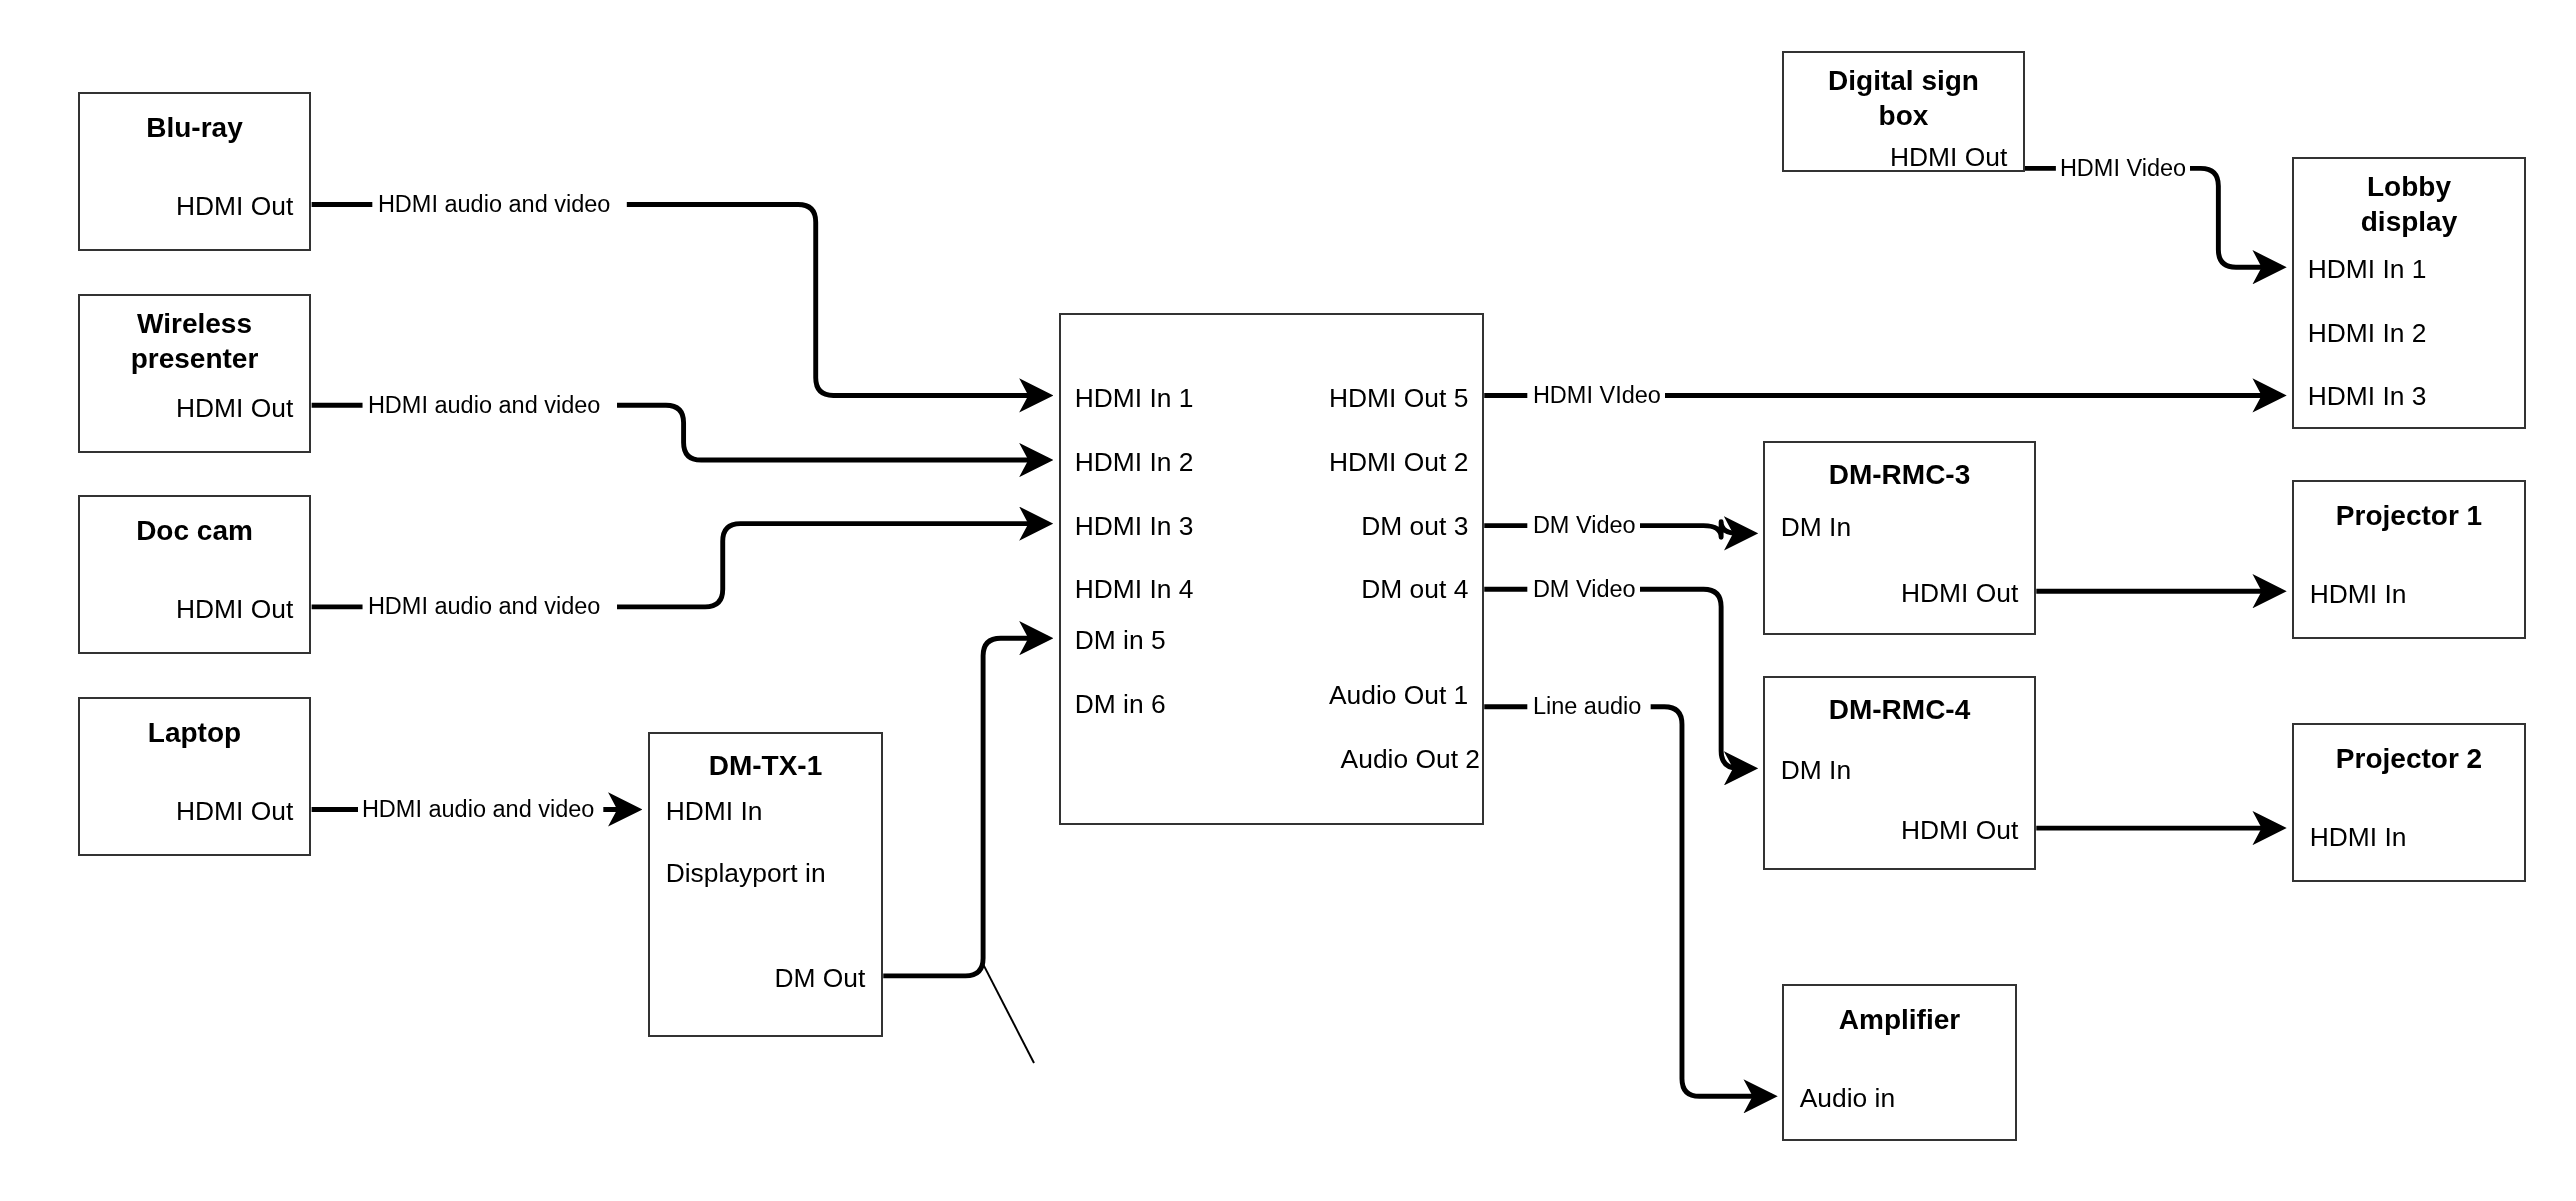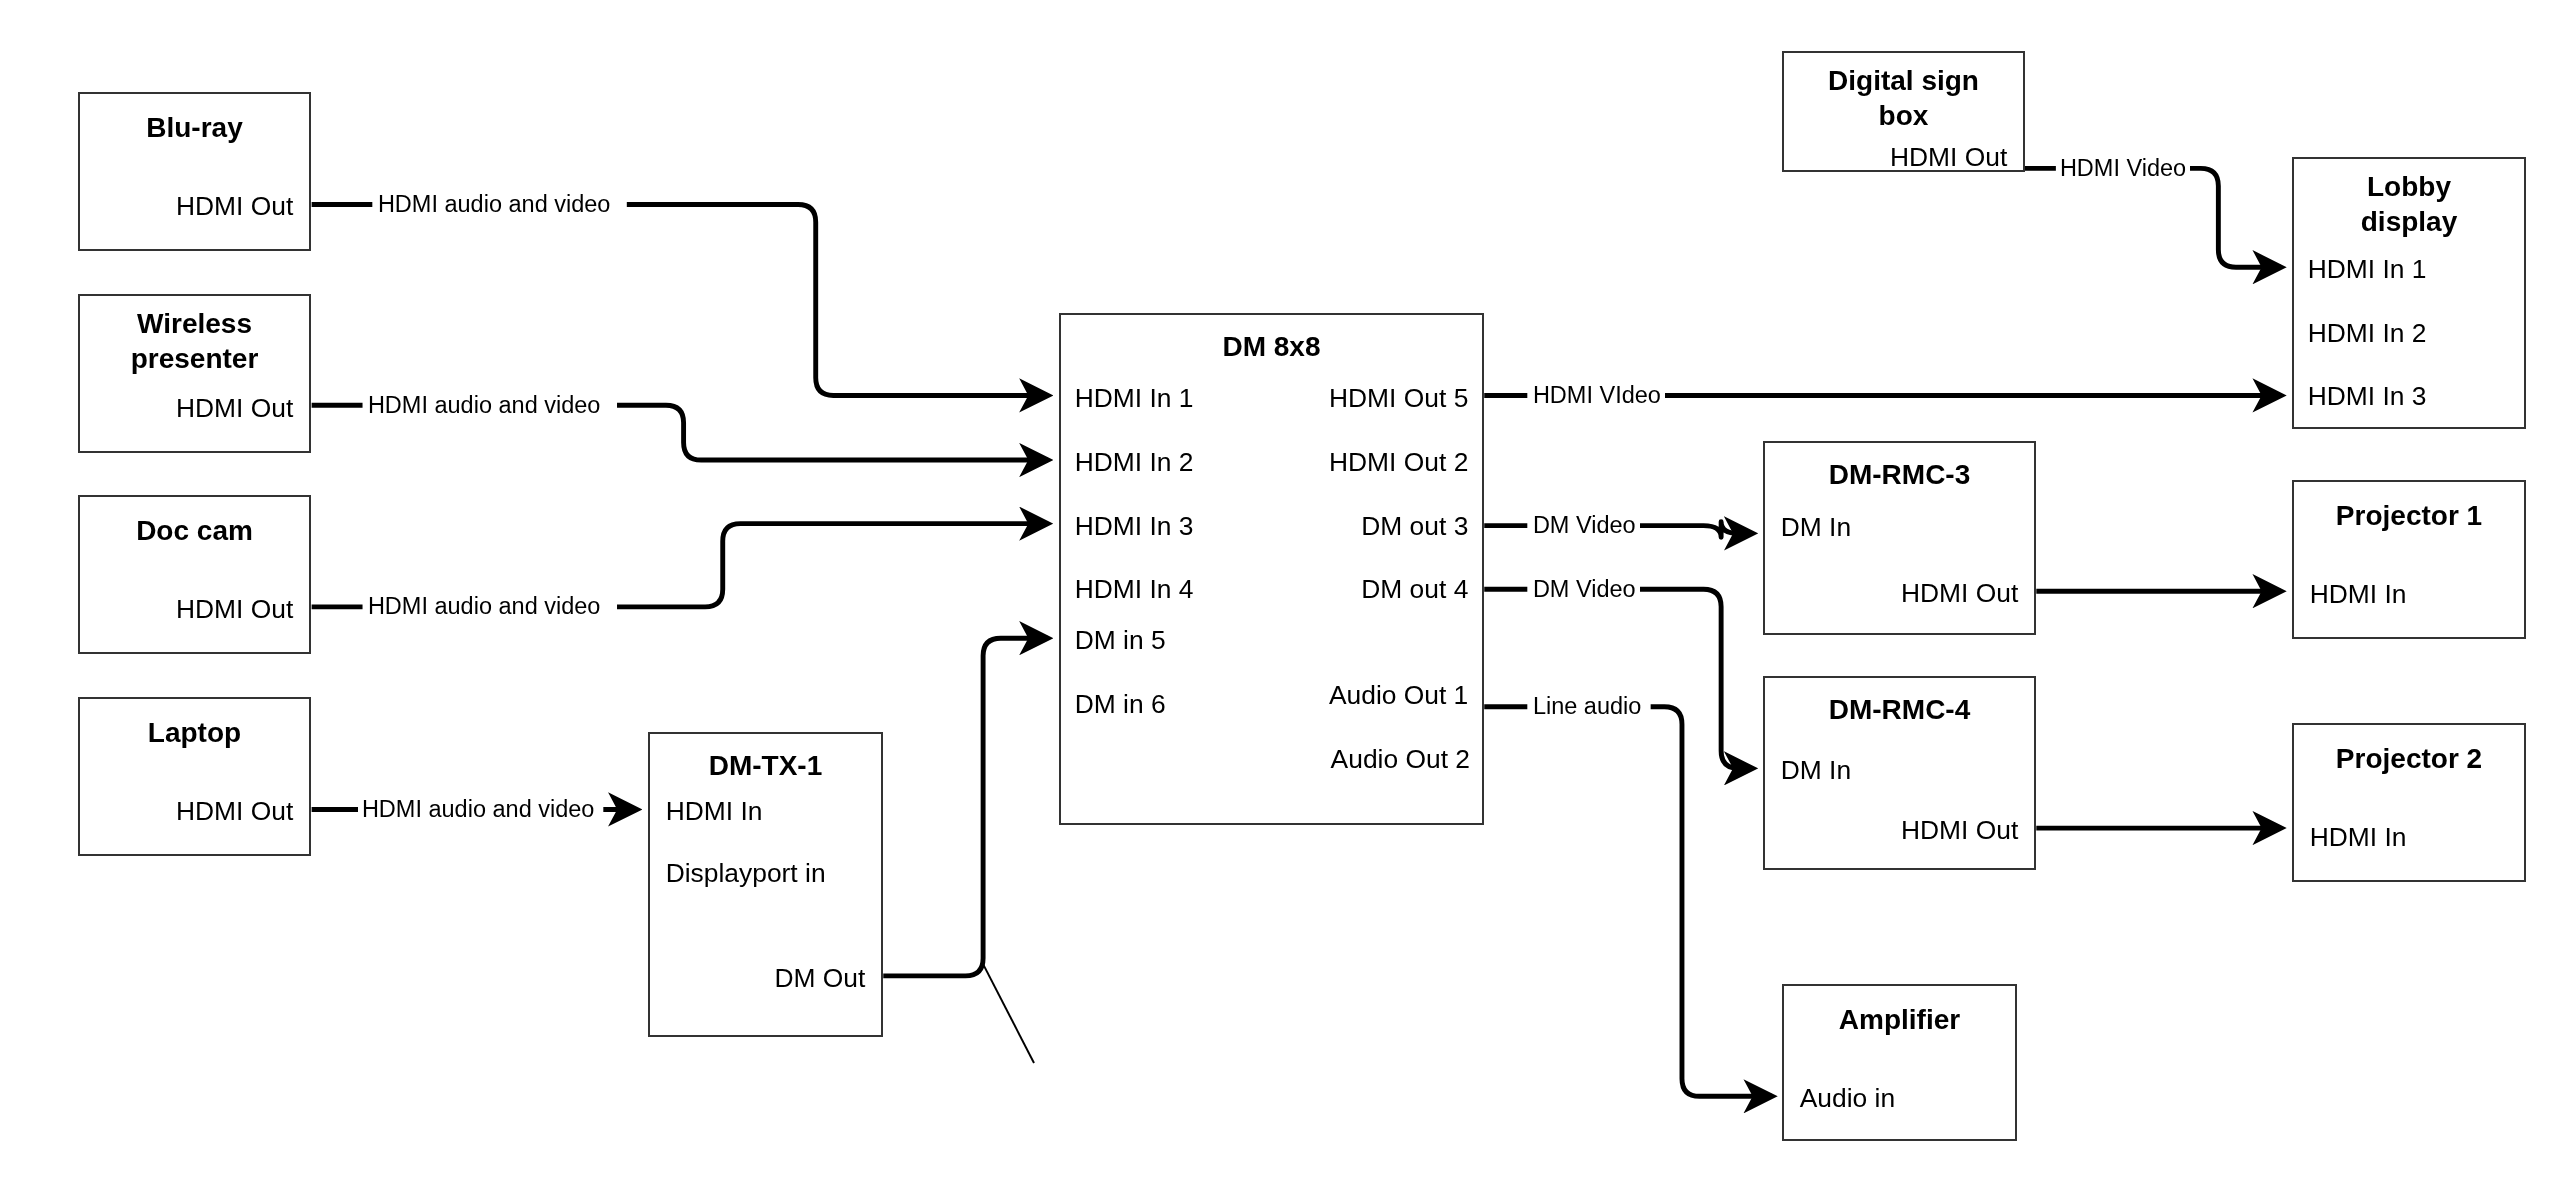--- a/index.html
+++ b/index.html
@@ -136,34 +136,33 @@
   </div>
 
   <div class="node" style="left:648px; top:732px; width:235px; height:305px;text-decoration:underline;">
     <div class="node-title" style="top:13.7px;">DM-TX-1</div>
     <div class="port left" style="left:15.7px; top:63px;">HDMI In</div>
     <div class="port left" style="left:15.7px; top:125px;">Displayport in</div>
     <div class="port right" style="right:15.7px; top:230px;">DM Out</div>
   </div>
 
   <div class="node" style="left:1059px; top:313px; width:425px; height:512px;">
-    <div class="node-title" style="top:13.7px;">DM 8x8</div>
     <div class="port left" style="left:13.7px; top:69px;">HDMI In 1</div>
     <div class="port left" style="left:13.7px; top:133px;">HDMI In 2</div>
     <div class="port left" style="left:13.7px; top:197px;">HDMI In 3</div>
     <div class="port left" style="left:13.7px; top:260px;">HDMI In 4</div>
     <div class="port left" style="left:13.7px; top:311px;">DM in 5</div>
     <div class="port left" style="left:13.7px; top:375px;">DM in 6</div>
 
     <div class="port right" style="right:13.7px; top:69px;">HDMI Out 5</div>
     <div class="port right" style="right:13.7px; top:133px;">HDMI Out 2</div>
     <div class="port right" style="right:13.7px; top:197px;">DM out 3</div>
     <div class="port right" style="right:13.7px; top:260px;">DM out 4</div>
     <div class="port right" style="right:13.7px; top:366px;">Audio Out 1</div>
-    <div class="port right" style="right:12px; top:430px;">Audio Out 2</div>
+    <div class="port right" style="right:2px; top:430px;">Audio Out 2</div>
   </div>
 
   <div class="node" style="left:1782px; top:51px; width:243px; height:121px;">
     <div class="node-title" style="top:9.8px;">Digital sign</div>
     <div class="node-title" style="top:45px;">box</div>
     <div class="port right" style="right:15.7px; top:90px;">HDMI Out</div>
   </div>
 
   <div class="node" style="left:2292px; top:157px; width:234px; height:272px;">
     <div class="node-title" style="top:9.8px;">Lobby</div>

